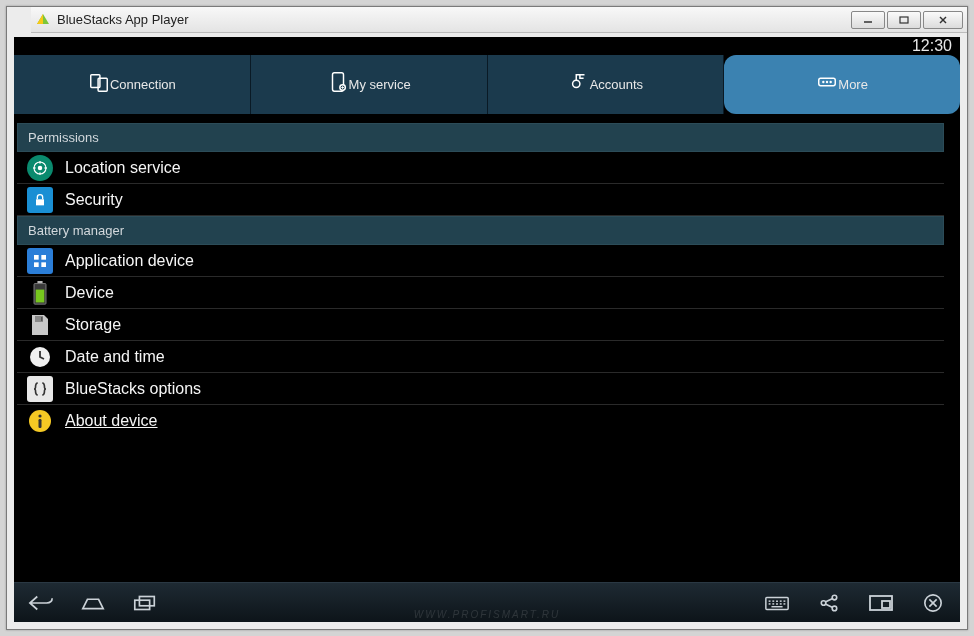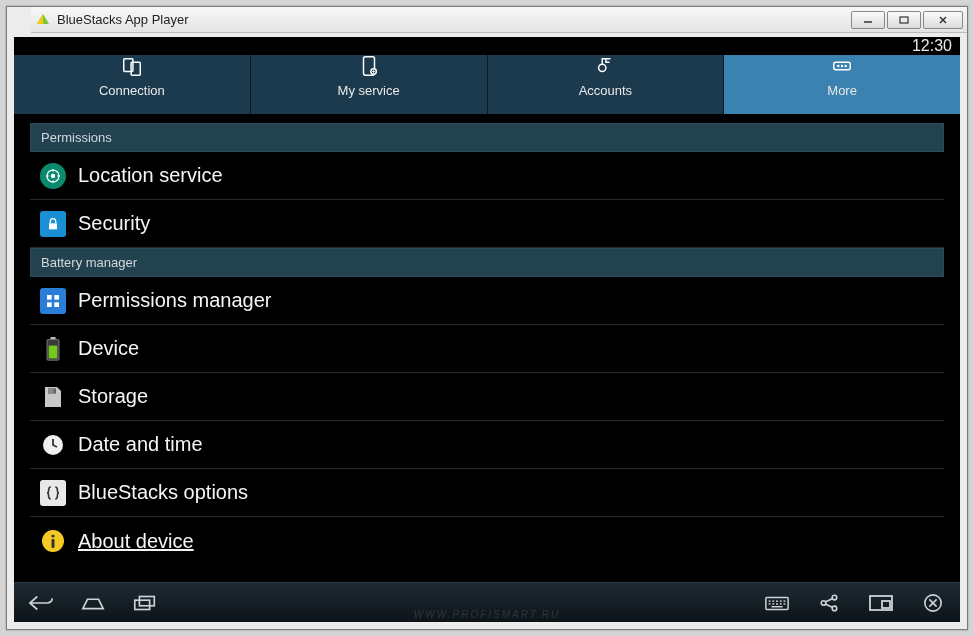--- a/index.html
+++ b/index.html
@@ -71,56 +71,57 @@
 
   .tabs {
     height: 60px;
     display: flex;
     border-bottom: 1px solid #000;
   }
   .tab {
     flex: 1;
     background: #1b3a4d;
     display: flex;
-    flex-direction: column;
-    align-items: center;
+    flex-direction: row;
+    align-items: center;
+    justify-content: center;
     color: #e8e8e8;
     font-size: 13px;
     border-right: 1px solid #0a1a25;
     cursor: pointer;
   }
   .tab.active { background: #3b82b1; }
-  .tab:last-child { border-right: none; }
+  .tab:last-child { border-right: none; border-radius: 12px; }
   .tab-icon { margin-bottom: 3px; }
   .tab-icon svg { width: 22px; height: 22px; }
 
   .content {
     position: absolute;
     top: 78px; left: 0; right: 0; bottom: 40px;
     overflow: hidden;
-    padding: 8px 16px 0 16px;
+    padding: 8px 16px 0 3px;
   }
   .inner {
     background: #000;
   }
   .section-header {
     background: #22424f;
     color: #d2d8dc;
     font-size: 13px;
     padding: 6px 10px;
     border: 1px solid #2c4c58;
   }
   .row {
     display: flex;
     align-items: center;
-    height: 48px;
+    height: 32px;
     padding: 0 10px;
     border-bottom: 1px solid #2a2a2a;
     color: #f5f5f5;
-    font-size: 20px;
+    font-size: 16px;
     cursor: pointer;
   }
   .row-icon {
     width: 26px; height: 26px;
     margin-right: 12px;
     display: flex; align-items: center; justify-content: center;
     border-radius: 3px;
   }
 
   .nav-bar {
@@ -263,21 +264,21 @@
 
         <div class="row">
           <span class="row-icon" style="background:#2b7ed8;">
             <svg width="16" height="16" viewBox="0 0 24 24" fill="#fff">
                 <rect x="3" y="3" width="7" height="7"></rect>
                 <rect x="14" y="3" width="7" height="7"></rect>
                 <rect x="3" y="14" width="7" height="7"></rect>
                 <rect x="14" y="14" width="7" height="7"></rect>
               </svg>
           </span>
-          <span>Permissions manager</span>
+          <span>Application device</span>
         </div>
 
         <div class="row">
           <span class="row-icon">
             <svg width="20" height="24" viewBox="0 0 20 28">
                 <rect x="7" y="0" width="6" height="3" fill="#b8b8b8"></rect>
                 <rect x="3" y="3" width="14" height="24" rx="1" fill="#3a3a3a" stroke="#888"></rect>
                 <rect x="5" y="10" width="10" height="15" fill="#77c71e"></rect>
               </svg>
           </span>

